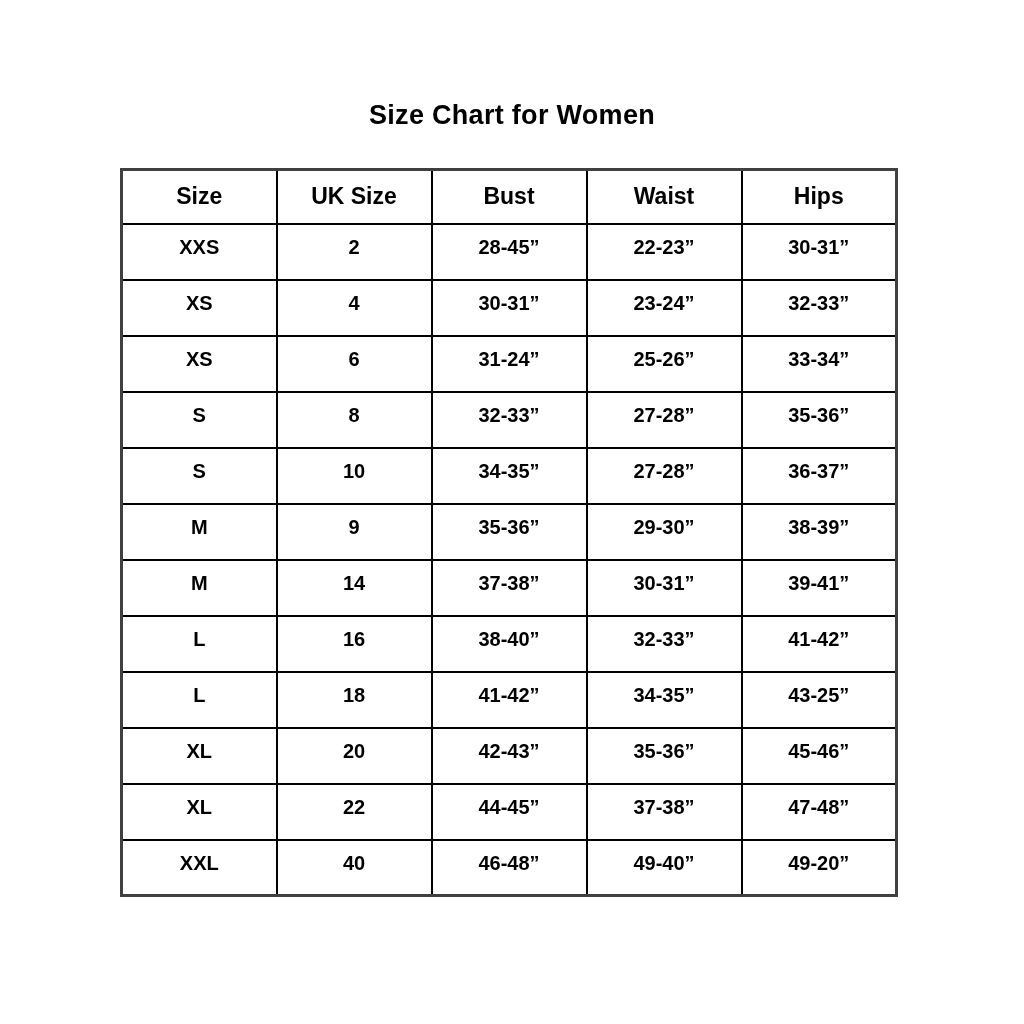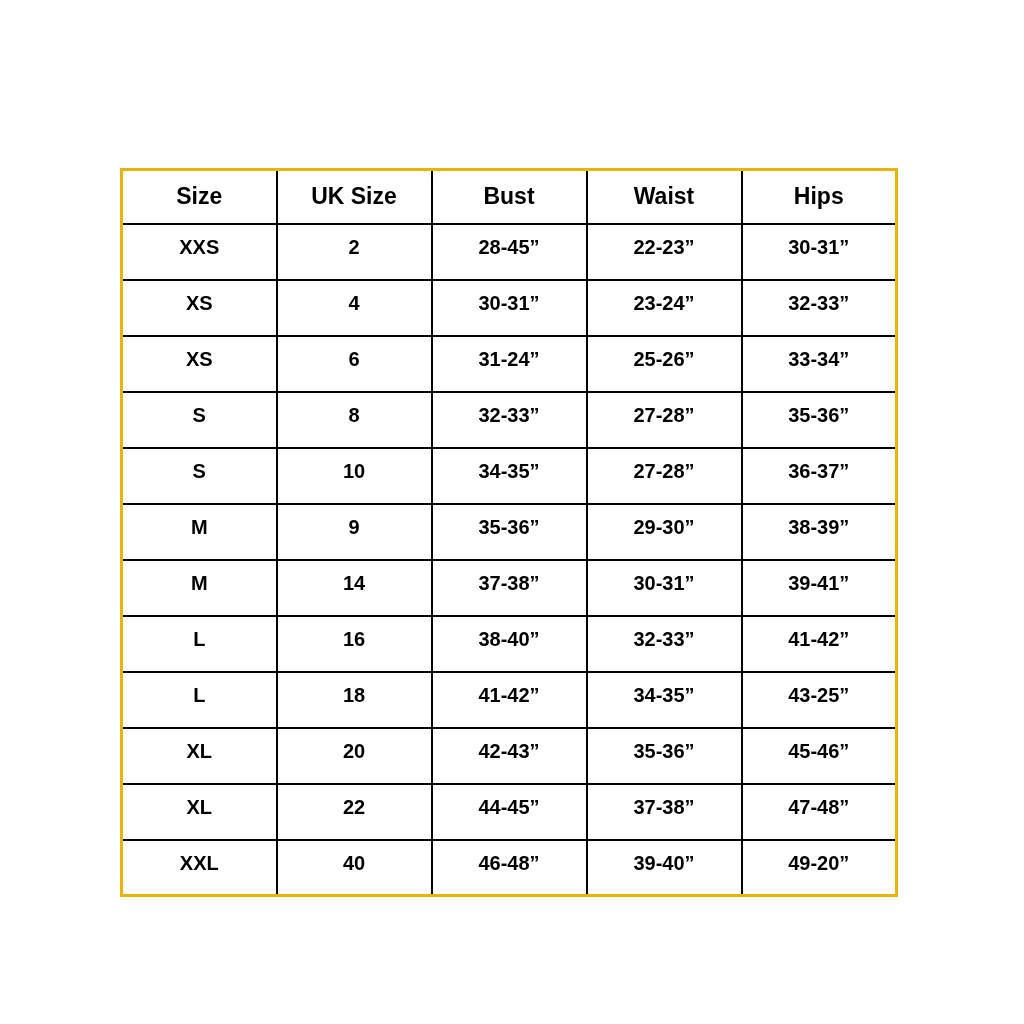--- a/index.html
+++ b/index.html
@@ -28,21 +28,21 @@
     letter-spacing: 0.3px;
     color: #000000;
   }
   table.size-chart {
     position: absolute;
     left: 120px;
     top: 168px;
     width: 778px;
     border-collapse: collapse;
     table-layout: fixed;
-    border: 3px solid #eab308;
+    border: 3px solid #404040;
   }
   table.size-chart th,
   table.size-chart td {
     border: 2px solid #000000;
     text-align: center;
     font-weight: bold;
     color: #000000;
     background: #ffffff;
   }
   table.size-chart th {
@@ -55,20 +55,21 @@
     font-size: 20px;
     vertical-align: top;
     padding-top: 10px;
     line-height: 24px;
   }
 </style>
 </head>
 <body>
 
 <div class="page">
+  <div class="title">Size Chart for Women</div>
 
   <table class="size-chart">
     <thead>
       <tr>
           <th>Size</th>
           <th>UK Size</th>
           <th>Bust</th>
           <th>Waist</th>
           <th>Hips</th>
         </tr>
@@ -148,18 +149,18 @@
           <td>XL</td>
           <td>22</td>
           <td>44-45”</td>
           <td>37-38”</td>
           <td>47-48”</td>
         </tr>
         <tr>
           <td>XXL</td>
           <td>40</td>
           <td>46-48”</td>
-          <td>39-40”</td>
+          <td>49-40”</td>
           <td>49-20”</td>
         </tr>
       </tbody>
   </table>
 </div>
 
 </body></html>

